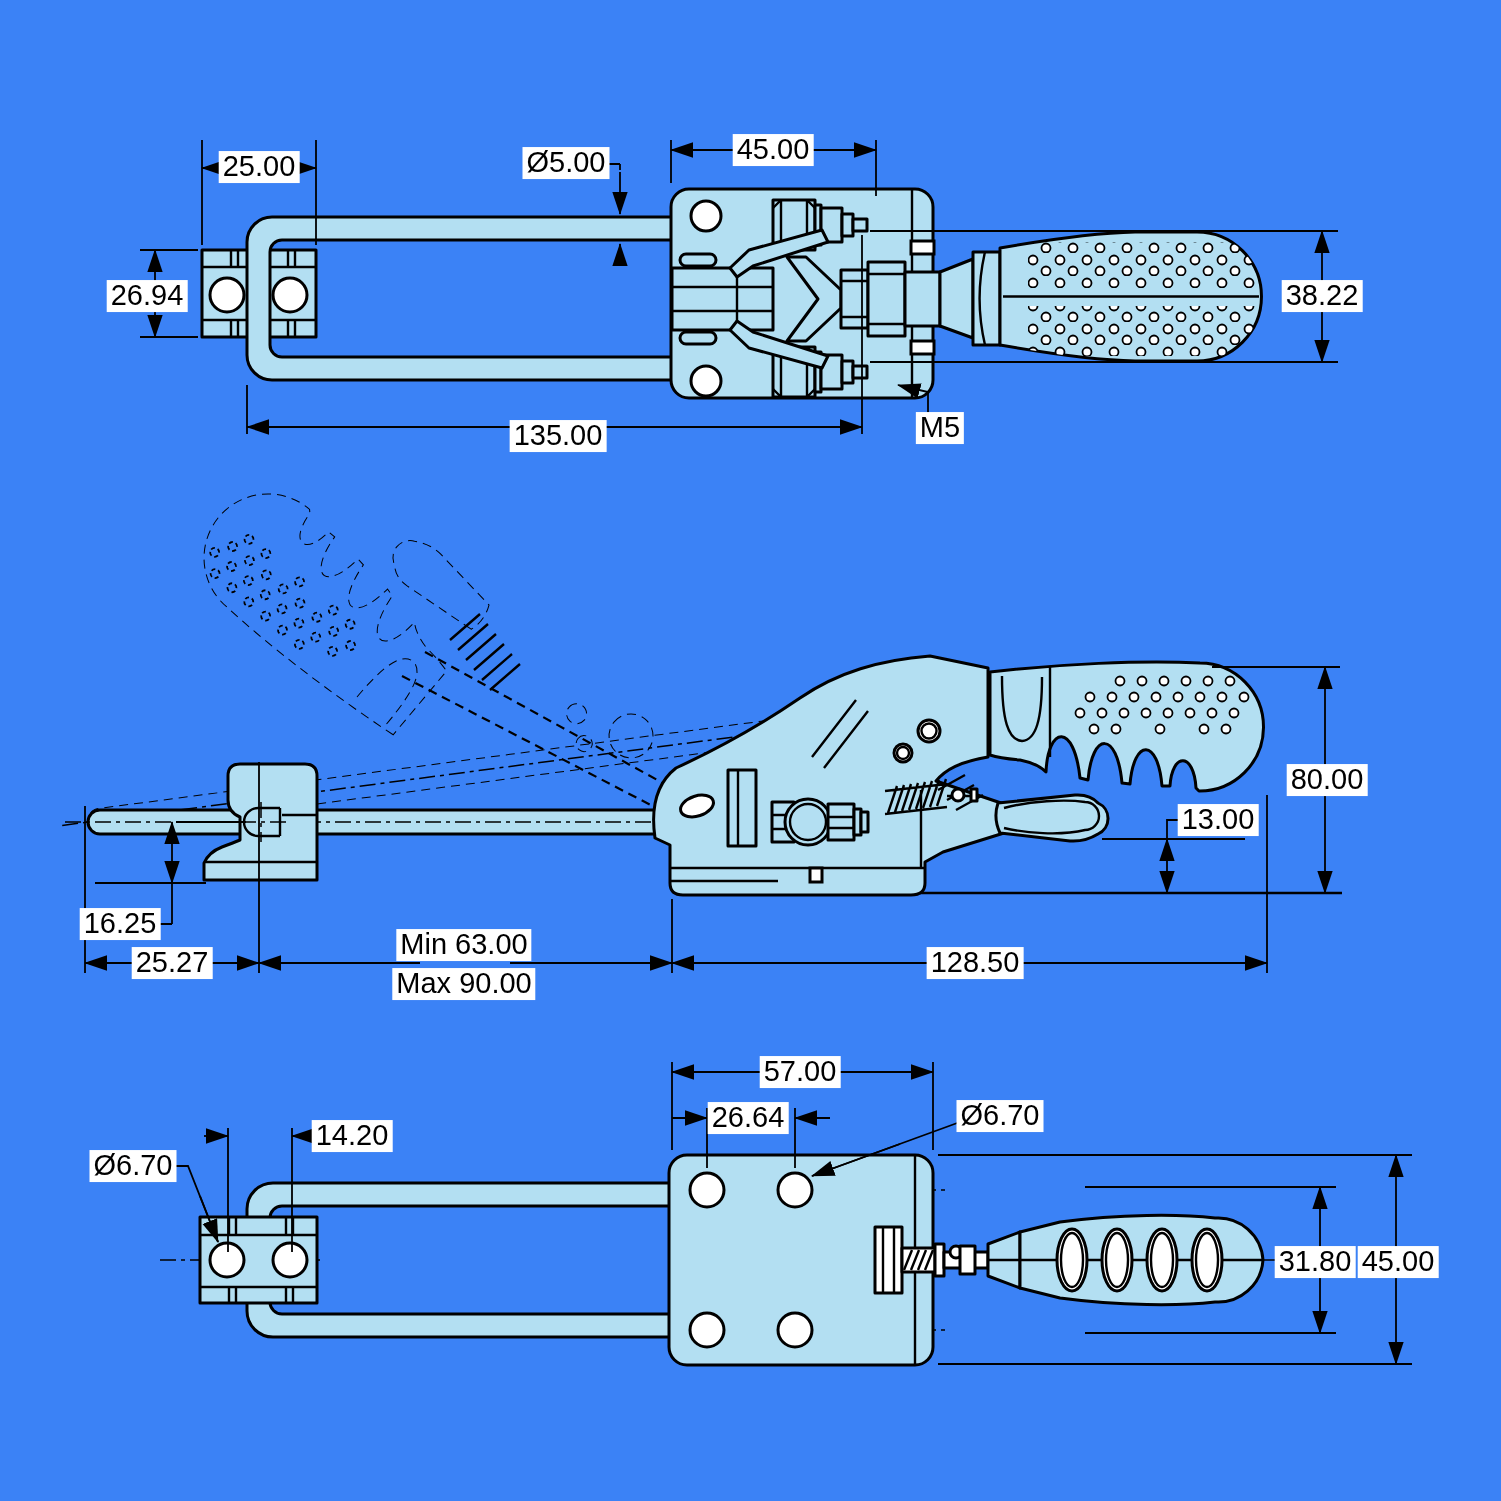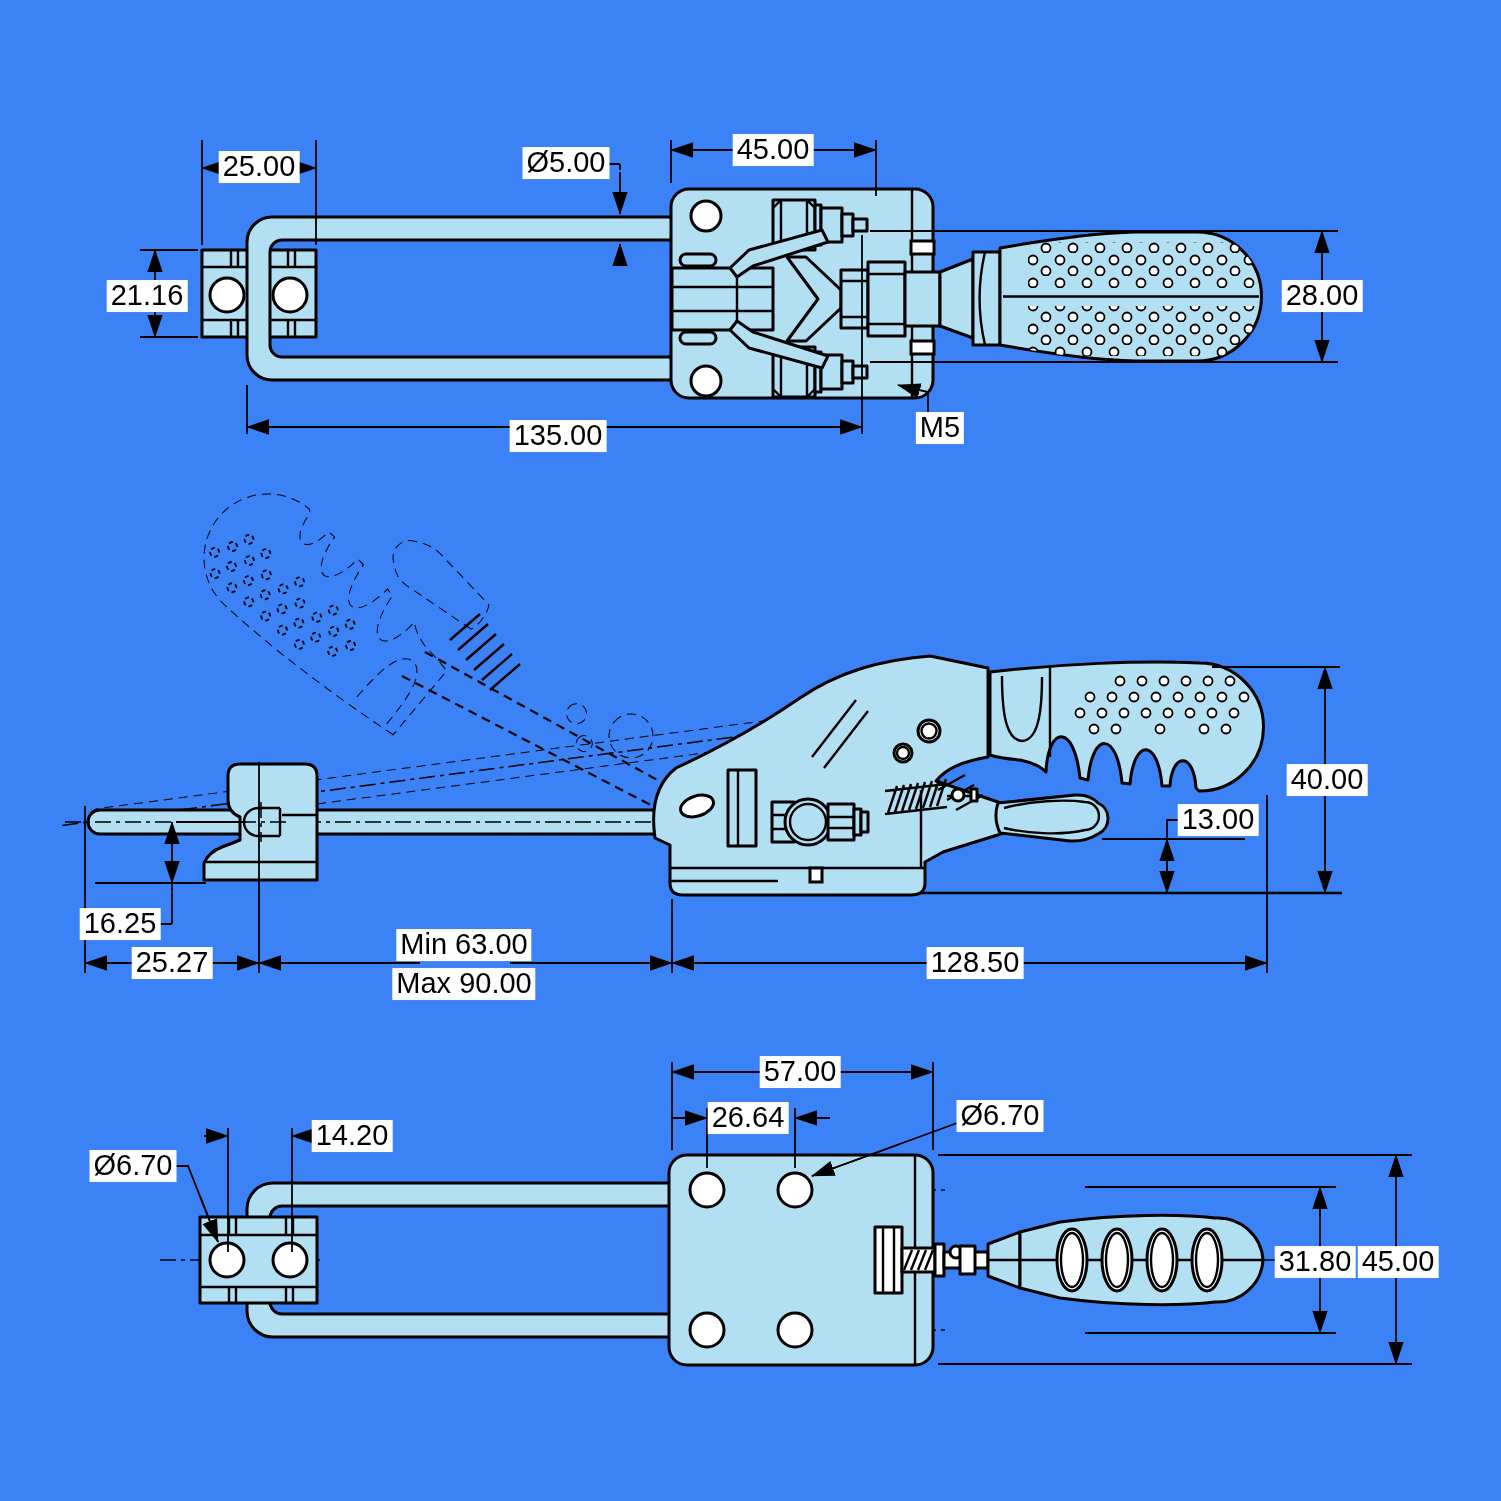--- a/index.html
+++ b/index.html
@@ -333,26 +333,26 @@
       <line x1="1320" y1="1187" x2="1320" y2="1333" marker-start="url(#ar)" marker-end="url(#ar)"></line>
       <path d="M938,1155 H1412 M938,1364 H1412"></path>
       <line x1="1396" y1="1155" x2="1396" y2="1364" marker-start="url(#ar)" marker-end="url(#ar)"></line>
     </g>
   </g>
 </svg>
 
 <div class="dim-label" style="left:259px;top:167px">25.00</div>
 <div class="dim-label" style="left:566px;top:163px">Ø5.00</div>
 <div class="dim-label" style="left:773px;top:150px">45.00</div>
-<div class="dim-label" style="left:147px;top:296px">21.16</div>
-<div class="dim-label" style="left:1322px;top:296px">28.00</div>
+<div class="dim-label" style="left:147px;top:296px">26.94</div>
+<div class="dim-label" style="left:1322px;top:296px">38.22</div>
 <div class="dim-label" style="left:558px;top:436px">135.00</div>
 <div class="dim-label" style="left:940px;top:428px">M5</div>
 
-<div class="dim-label" style="left:1327px;top:780px">40.00</div>
+<div class="dim-label" style="left:1327px;top:780px">80.00</div>
 <div class="dim-label" style="left:1218px;top:820px">13.00</div>
 <div class="dim-label" style="left:120px;top:924px">16.25</div>
 <div class="dim-label" style="left:172px;top:963px">25.27</div>
 <div class="dim-label" style="left:464px;top:945px">Min 63.00</div>
 <div class="dim-label" style="left:464px;top:984px">Max 90.00</div>
 <div class="dim-label" style="left:975px;top:963px">128.50</div>
 
 <div class="dim-label" style="left:800px;top:1072px">57.00</div>
 <div class="dim-label" style="left:748px;top:1118px">26.64</div>
 <div class="dim-label" style="left:1000px;top:1116px">Ø6.70</div>

